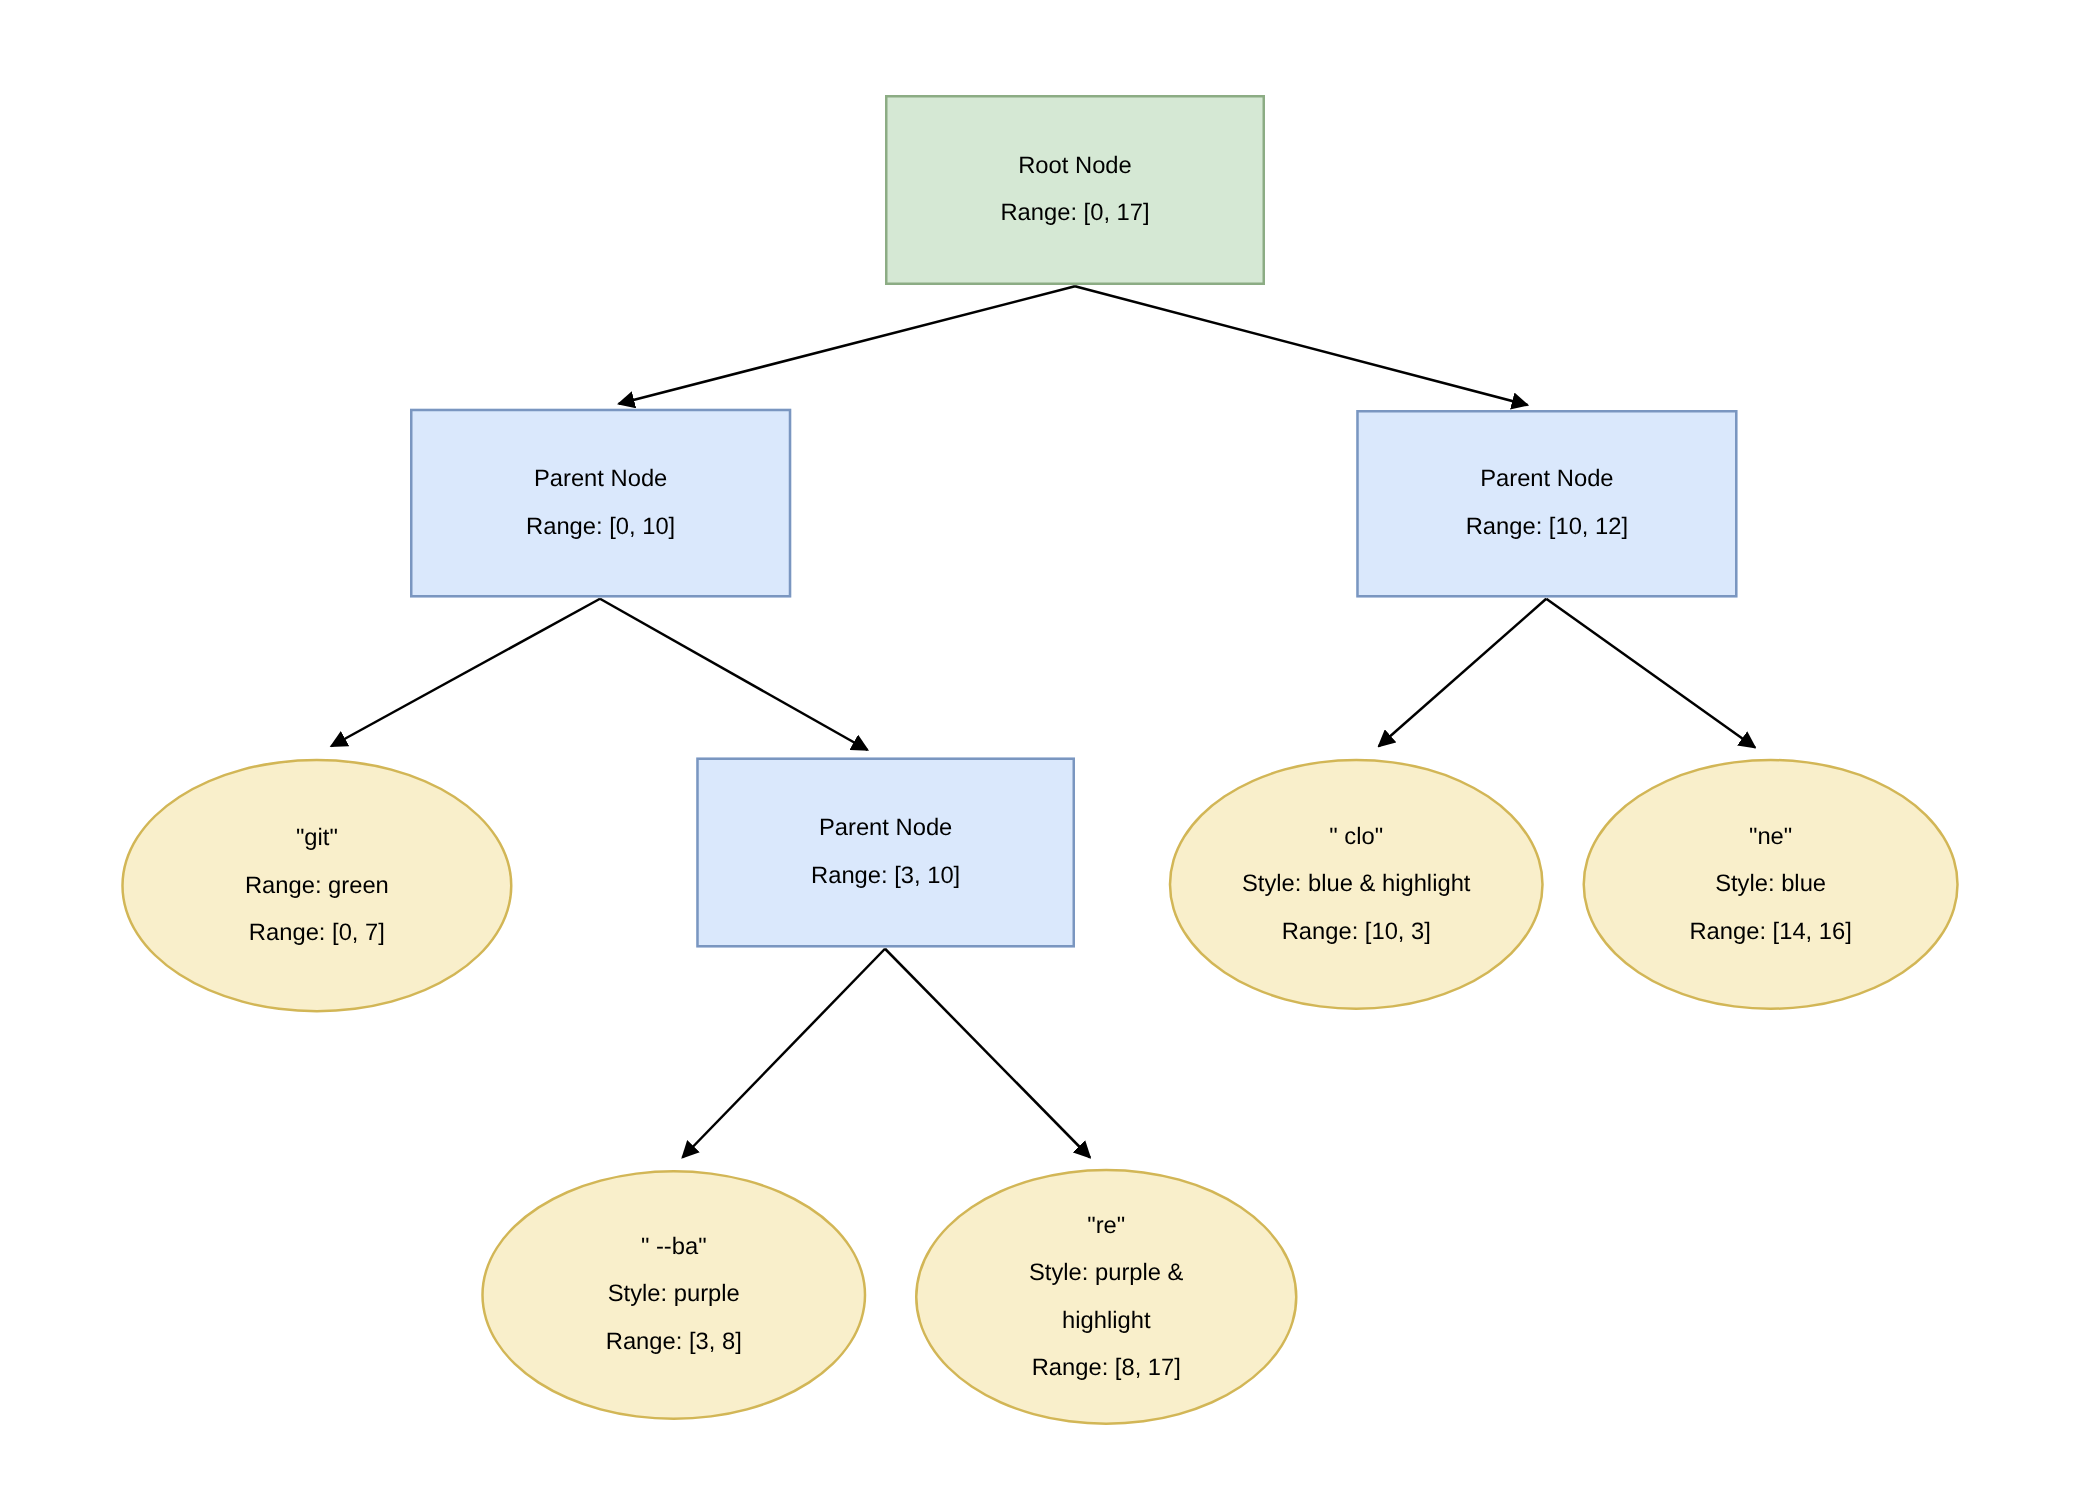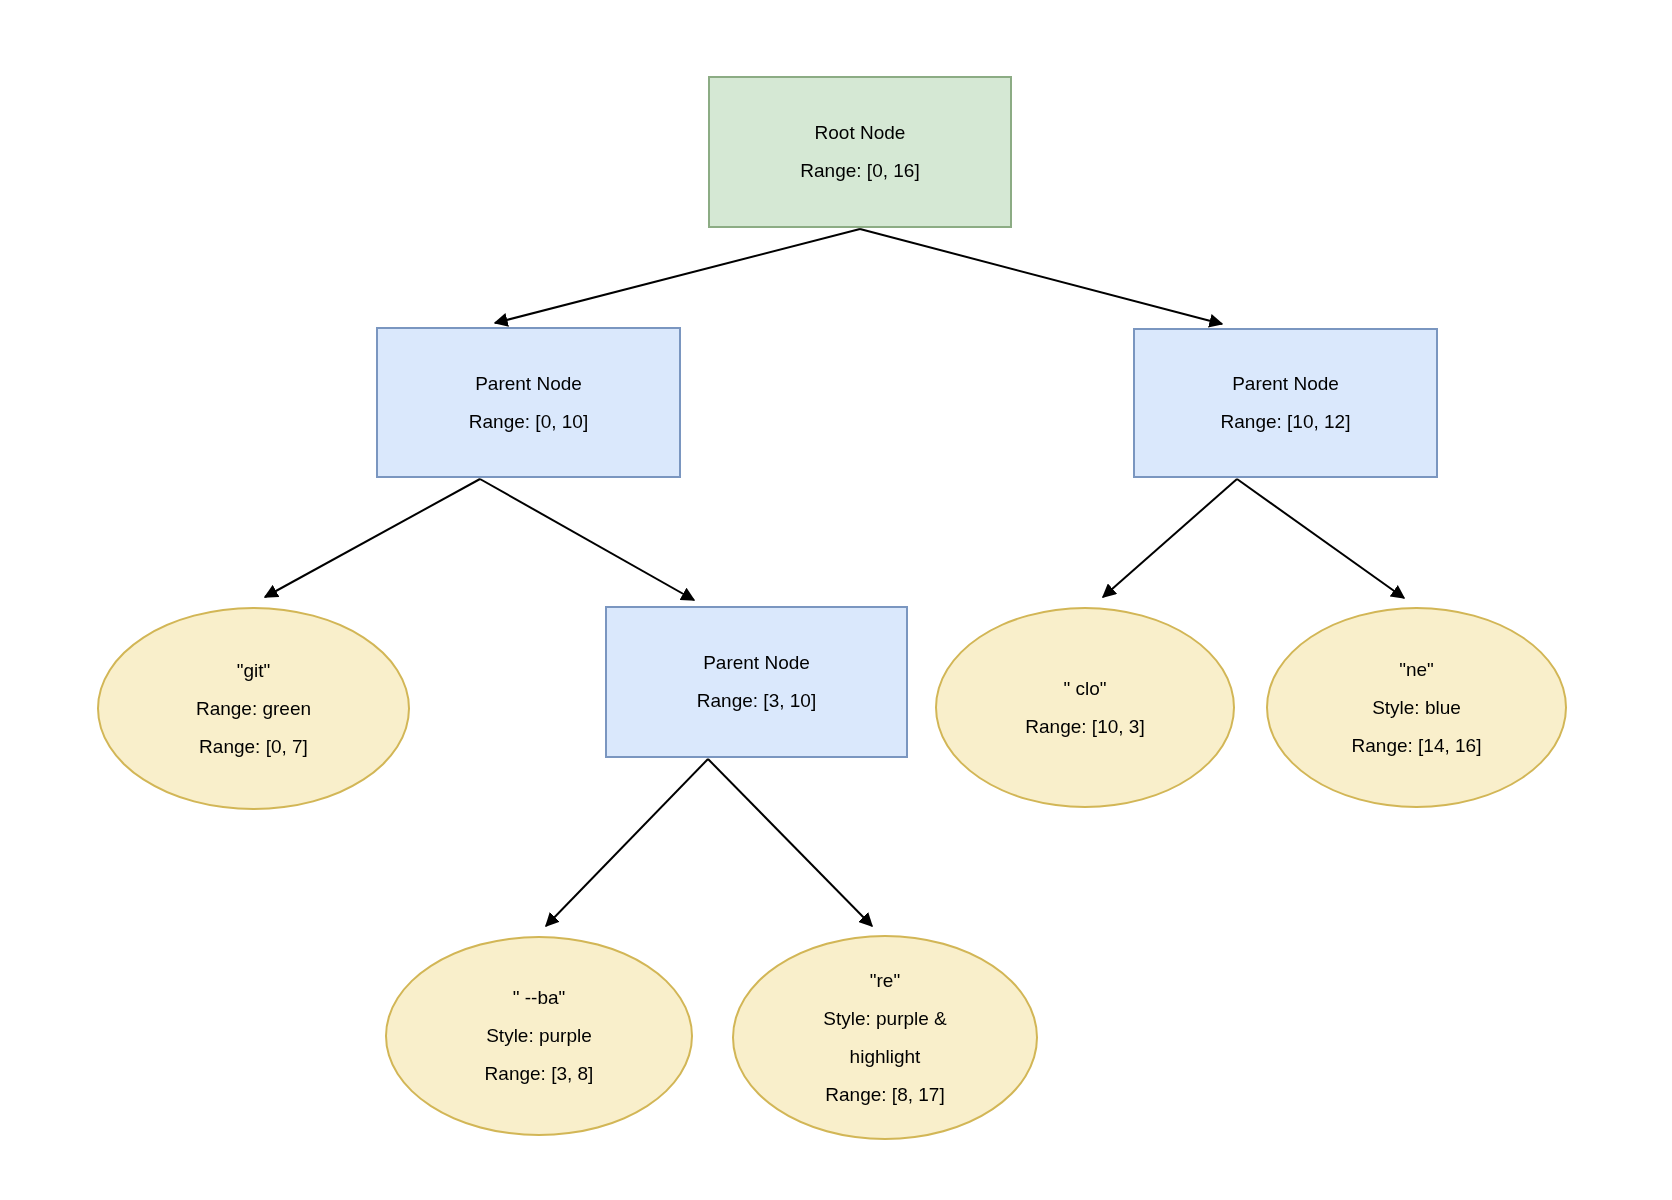--- a/index.html
+++ b/index.html
@@ -29,21 +29,20 @@
     line-height: 38px;
     white-space: pre;
   }
   .rect-green {
     background: var(--root-fill, #d5e8d4);
     border: 2px solid var(--root-stroke, #8cac84);
   }
   .rect-blue {
     background: var(--parent-fill, #dae8fc);
     border: 2px solid var(--parent-stroke, #7a96c0);
-    margin-left: 48px;
   }
   .ellipse {
     background: var(--leaf-fill, #f9efcb);
     border: 2px solid var(--leaf-stroke, #d2b656);
     border-radius: 50%;
   }
   .edge { stroke: var(--edge-color, #000000); stroke-width: 2; fill: none; }
 </style>
 </head>
 <body>
@@ -61,21 +60,21 @@
     <line class="edge" x1="480" y1="479" x2="265" y2="597" marker-end="url(#arrowhead)"></line>
     <line class="edge" x1="480" y1="479" x2="694" y2="600" marker-end="url(#arrowhead)"></line>
     <line class="edge" x1="1237" y1="479" x2="1103" y2="597" marker-end="url(#arrowhead)"></line>
     <line class="edge" x1="1237" y1="479" x2="1404" y2="598" marker-end="url(#arrowhead)"></line>
     <line class="edge" x1="708" y1="759" x2="546" y2="926" marker-end="url(#arrowhead)"></line>
     <line class="edge" x1="708" y1="759" x2="872" y2="926" marker-end="url(#arrowhead)"></line>
   </svg>
 
   <div class="node rect-green" style="left:708px; top:76px; width:304px; height:152px;">
     <div>Root Node</div>
-    <div>Range: [0, 16]</div>
+    <div>Range: [0, 17]</div>
   </div>
 
   <div class="node rect-blue" style="left:328px; top:327px; width:305px; height:151px;">
     <div>Parent Node</div>
     <div>Range: [0, 10]</div>
   </div>
 
   <div class="node rect-blue" style="left:1085px; top:328px; width:305px; height:150px;">
     <div>Parent Node</div>
     <div>Range: [10, 12]</div>
@@ -87,20 +86,21 @@
   </div>
 
   <div class="node ellipse" style="left:97px; top:607px; width:313px; height:203px;">
     <div>"git"</div>
     <div>Range: green</div>
     <div>Range: [0, 7]</div>
   </div>
 
   <div class="node ellipse" style="left:935px; top:607px; width:300px; height:201px;">
     <div>" clo"</div>
+    <div>Style: blue &amp; highlight</div>
     <div>Range: [10, 3]</div>
   </div>
 
   <div class="node ellipse" style="left:1266px; top:607px; width:301px; height:201px;">
     <div>"ne"</div>
     <div>Style: blue</div>
     <div>Range: [14, 16]</div>
   </div>
 
   <div class="node ellipse" style="left:385px; top:936px; width:308px; height:200px;">

